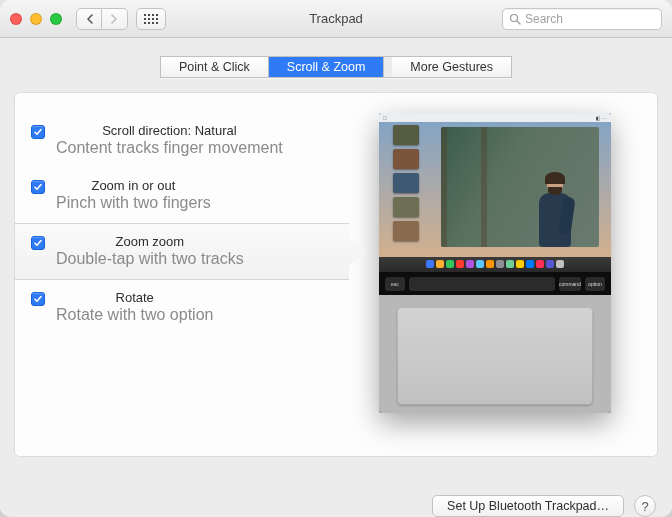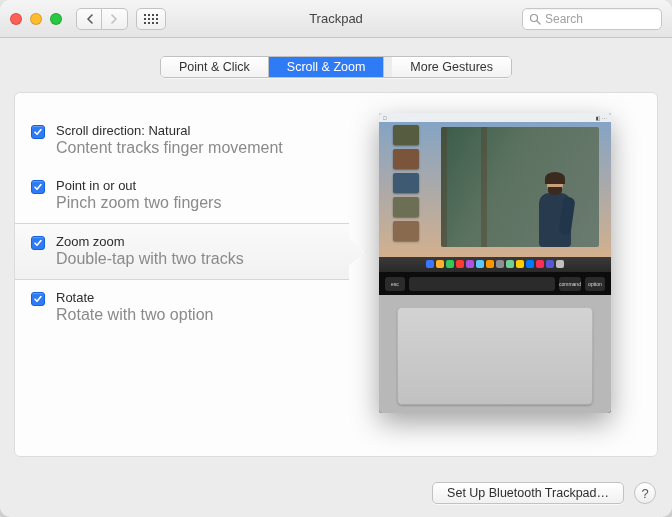--- a/index.html
+++ b/index.html
@@ -68,56 +68,57 @@
       display: grid; grid-template-columns: repeat(4, 2px); grid-template-rows: repeat(3, 2px);
       gap: 2px;
     }
     .gridicon span { background: #4a4a4a; width: 2px; height: 2px; }
     .title {
       position: absolute; left: 0; right: 0; text-align: center;
       color: #444; font-size: 13px; pointer-events: none;
     }
     .search {
       margin-left: auto;
-      width: 140px; height: 22px;
+      width: 160px; height: 22px;
       background: #fff; border: 1px solid #c7c7c7;
       border-radius: 5px;
       display: flex; align-items: center;
       padding: 0 6px;
       color: #999;
       box-shadow: inset 0 1px 1px rgba(0,0,0,0.05);
     }
     .search svg { margin-right: 4px; flex: none; }
     .search input {
       border: none; outline: none; width: 100%; font-size: 12px;
       color: #333; background: transparent;
     }
     .search input::placeholder { color: #a0a0a0; }
 
     .tabbar-wrap { padding: 18px 0 14px; display: flex; justify-content: center; }
     .segmented {
-      display: flex; border: 1px solid #c0c0c0; border-radius: 5px;
+      display: flex; border: 1px solid #c0c0c0; border-radius: 0;
       overflow: hidden; height: 22px; box-shadow: 0 1px 0 rgba(255,255,255,0.6);
     }
     .seg {
       padding: 0 18px; font-size: 12.5px; color: #333;
       display: flex; align-items: center; background: linear-gradient(#fff, #f2f2f2);
       border-right: 1px solid #c0c0c0;
       cursor: default;
     }
     .seg:last-child { border-right: none; margin-left: 8px; }
     .seg.active { background: #2f7af5; color: #fff; }
 
     .content {
       flex: 1; margin: 0 14px 12px;
       background: #fdfdfd;
       border: 1px solid #dcdcdc;
       border-radius: 6px;
       display: flex;
       position: relative;
+      text-align: center;
     }
     .options {
       flex: 1 1 52%;
       padding: 20px 0 20px 0;
     }
     .opt {
       display: flex; align-items: flex-start;
       gap: 11px;
       padding: 10px 20px 11px 16px;
       position: relative;
@@ -223,21 +224,21 @@
     }
     .pv-trackpad {
       width: 100%; height: 100%; max-height: 98px;
       background: linear-gradient(#d3d3d3, #c1c1c1);
       border-radius: 5px;
       box-shadow: inset 0 0 0 1px rgba(0,0,0,0.12), 0 1px 2px rgba(0,0,0,0.2);
     }
 
     .footer {
       height: 48px;
-      display: flex; align-items: center; justify-content: flex-end;
+      display: flex; align-items: flex-end; justify-content: flex-end;
       padding: 0 16px; gap: 10px;
     }
     .btn {
       height: 22px; padding: 0 14px; font-size: 12.5px; color: #2e2e2e;
       background: linear-gradient(#fff, #f1f1f1);
       border: 1px solid #c2c2c2; border-radius: 5px;
       display: flex; align-items: center;
       box-shadow: 0 1px 0 rgba(255,255,255,0.6);
     }
     .helpbtn {
@@ -320,22 +321,22 @@
         </div>
       </div>
 
       <div class="opt">
         <div class="check">
           <svg width="10" height="10" viewBox="0 0 10 10">
               <path d="M2 5.2 L4 7.2 L8 2.6" stroke="#fff" stroke-width="1.6" fill="none" stroke-linecap="round" stroke-linejoin="round"></path>
             </svg>
         </div>
         <div class="opt-text">
-          <span class="opt-title">Point in or out</span>
-          <span class="opt-desc">Pinch zoom two fingers</span>
+          <span class="opt-title">Zoom in or out</span>
+          <span class="opt-desc">Pinch with two fingers</span>
         </div>
       </div>
 
       <div class="opt highlight">
         <div class="check">
           <svg width="10" height="10" viewBox="0 0 10 10">
               <path d="M2 5.2 L4 7.2 L8 2.6" stroke="#fff" stroke-width="1.6" fill="none" stroke-linecap="round" stroke-linejoin="round"></path>
             </svg>
         </div>
         <div class="opt-text">

